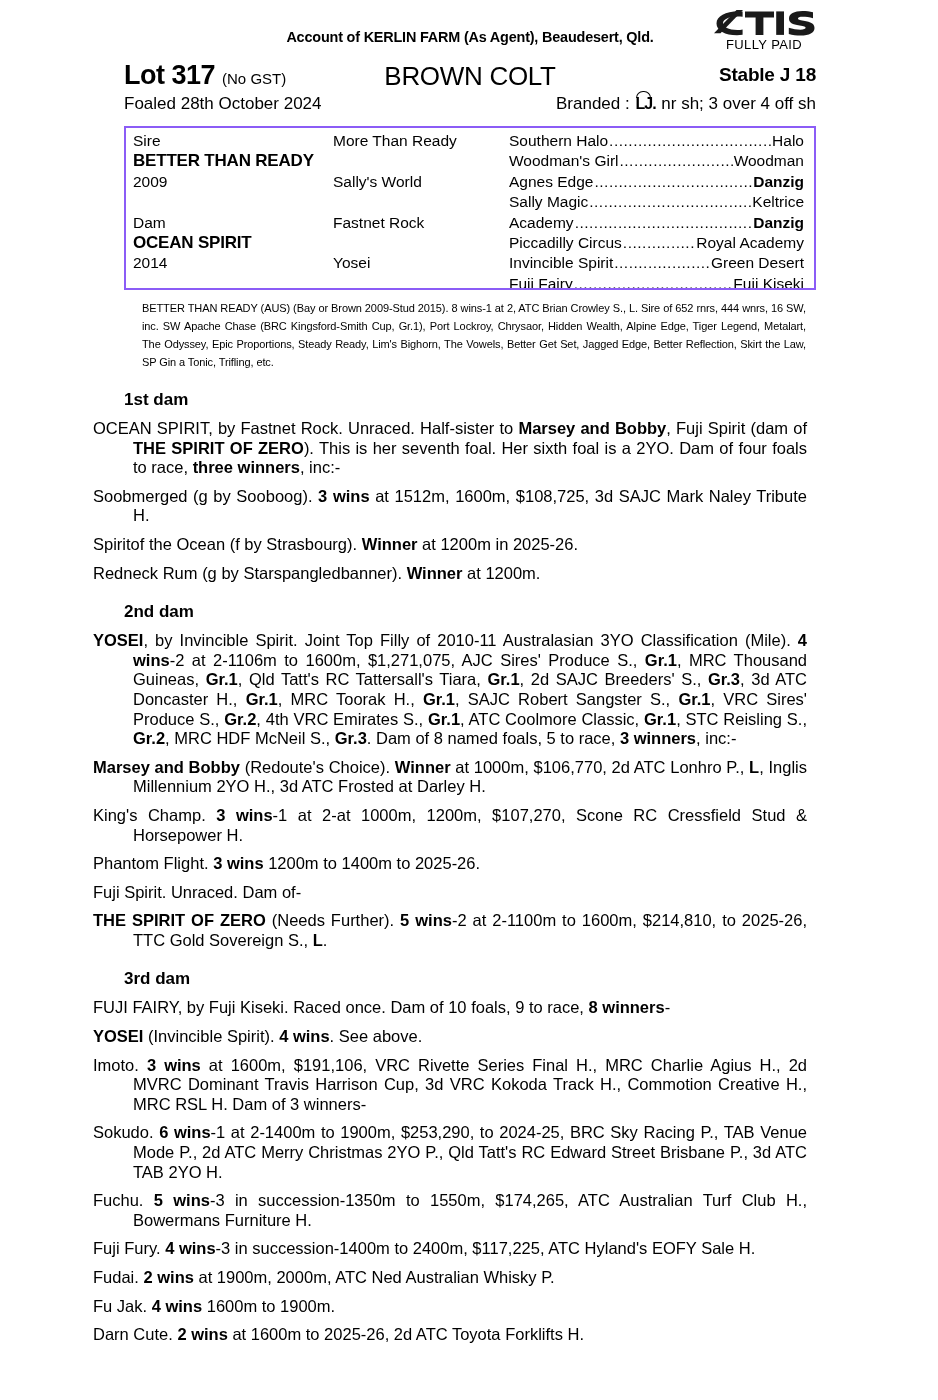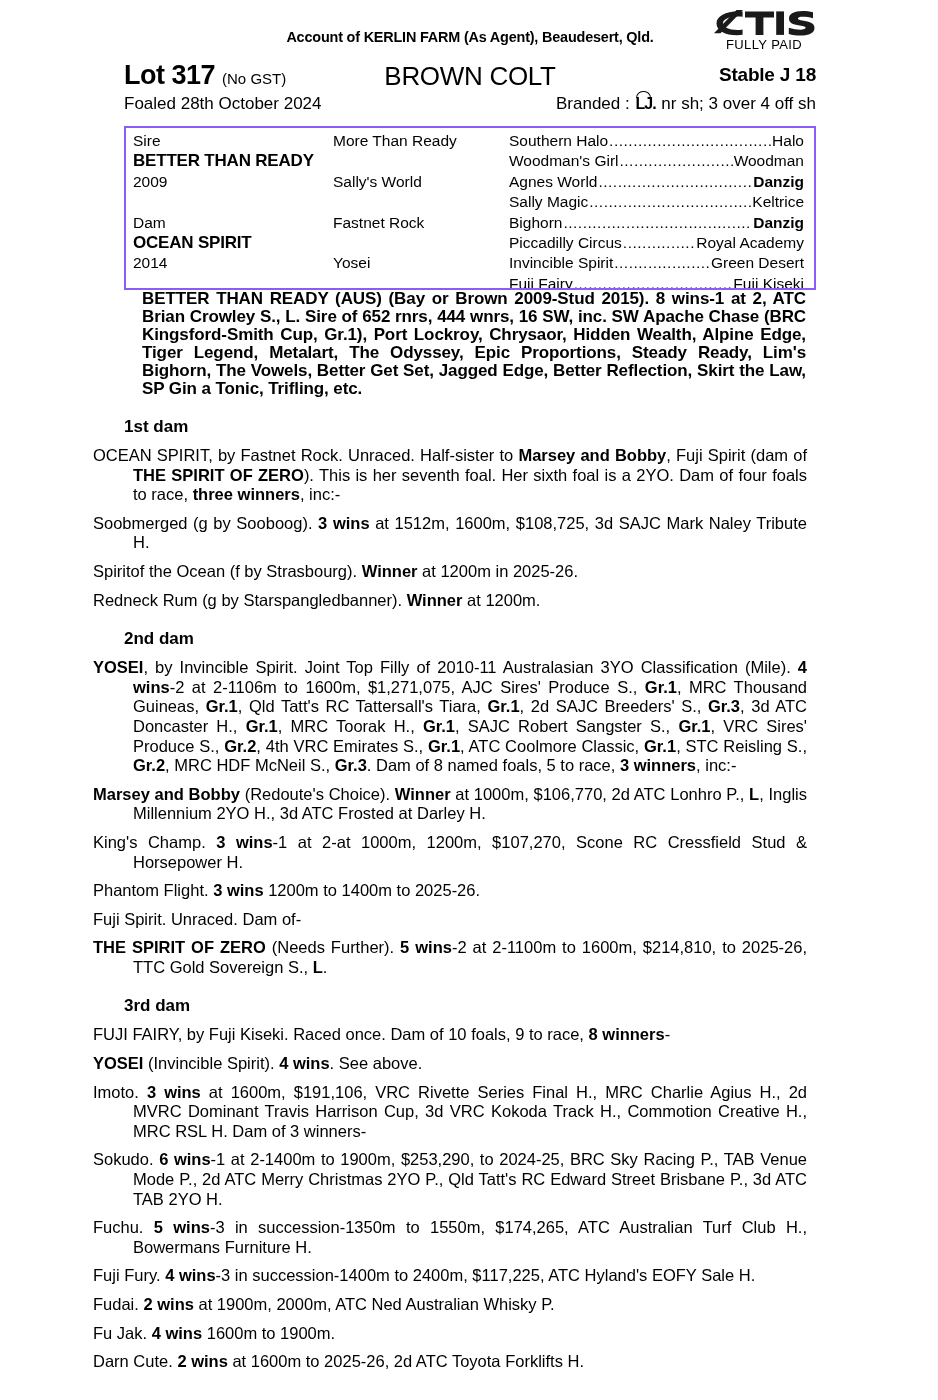--- a/index.html
+++ b/index.html
@@ -190,23 +190,24 @@
     overflow: hidden;
     white-space: nowrap;
     letter-spacing: 0.5px;
     margin: 0 1px;
   }
   .dots-row .r { flex: 0 0 auto; }
   .dots-row .r.bold { font-weight: bold; }
 
   
   .sire-summary {
+    margin-top: 9px;
     padding: 0 10px 0 18px;
-    font-weight: bold;
-    font-size: 17px;
+    font-weight: normal;
+    font-size: 11px;
     line-height: 18px;
     text-align: justify;
     letter-spacing: -0.1px;
   }
 
   
   .dam-head {
     font-weight: bold;
     font-size: 17px;
     margin-top: 19px;
@@ -296,35 +297,35 @@
             </div>
             <div class="ped-line">
               <div class="dots-row">
                 <span class="l">Woodman's Girl</span>
                 <span class="dots">..........................................................................................</span>
                 <span class="r">Woodman</span>
               </div>
             </div>
             <div class="ped-line">
               <div class="dots-row">
-                <span class="l">Agnes World</span>
+                <span class="l">Agnes Edge</span>
                 <span class="dots">..........................................................................................</span>
                 <span class="r bold">Danzig</span>
               </div>
             </div>
             <div class="ped-line">
               <div class="dots-row">
                 <span class="l">Sally Magic</span>
                 <span class="dots">..........................................................................................</span>
                 <span class="r">Keltrice</span>
               </div>
             </div>
             <div class="ped-line">
               <div class="dots-row">
-                <span class="l">Bighorn</span>
+                <span class="l">Academy</span>
                 <span class="dots">..........................................................................................</span>
                 <span class="r bold">Danzig</span>
               </div>
             </div>
             <div class="ped-line">
               <div class="dots-row">
                 <span class="l">Piccadilly Circus</span>
                 <span class="dots">..........................................................................................</span>
                 <span class="r">Royal Academy</span>
               </div>

